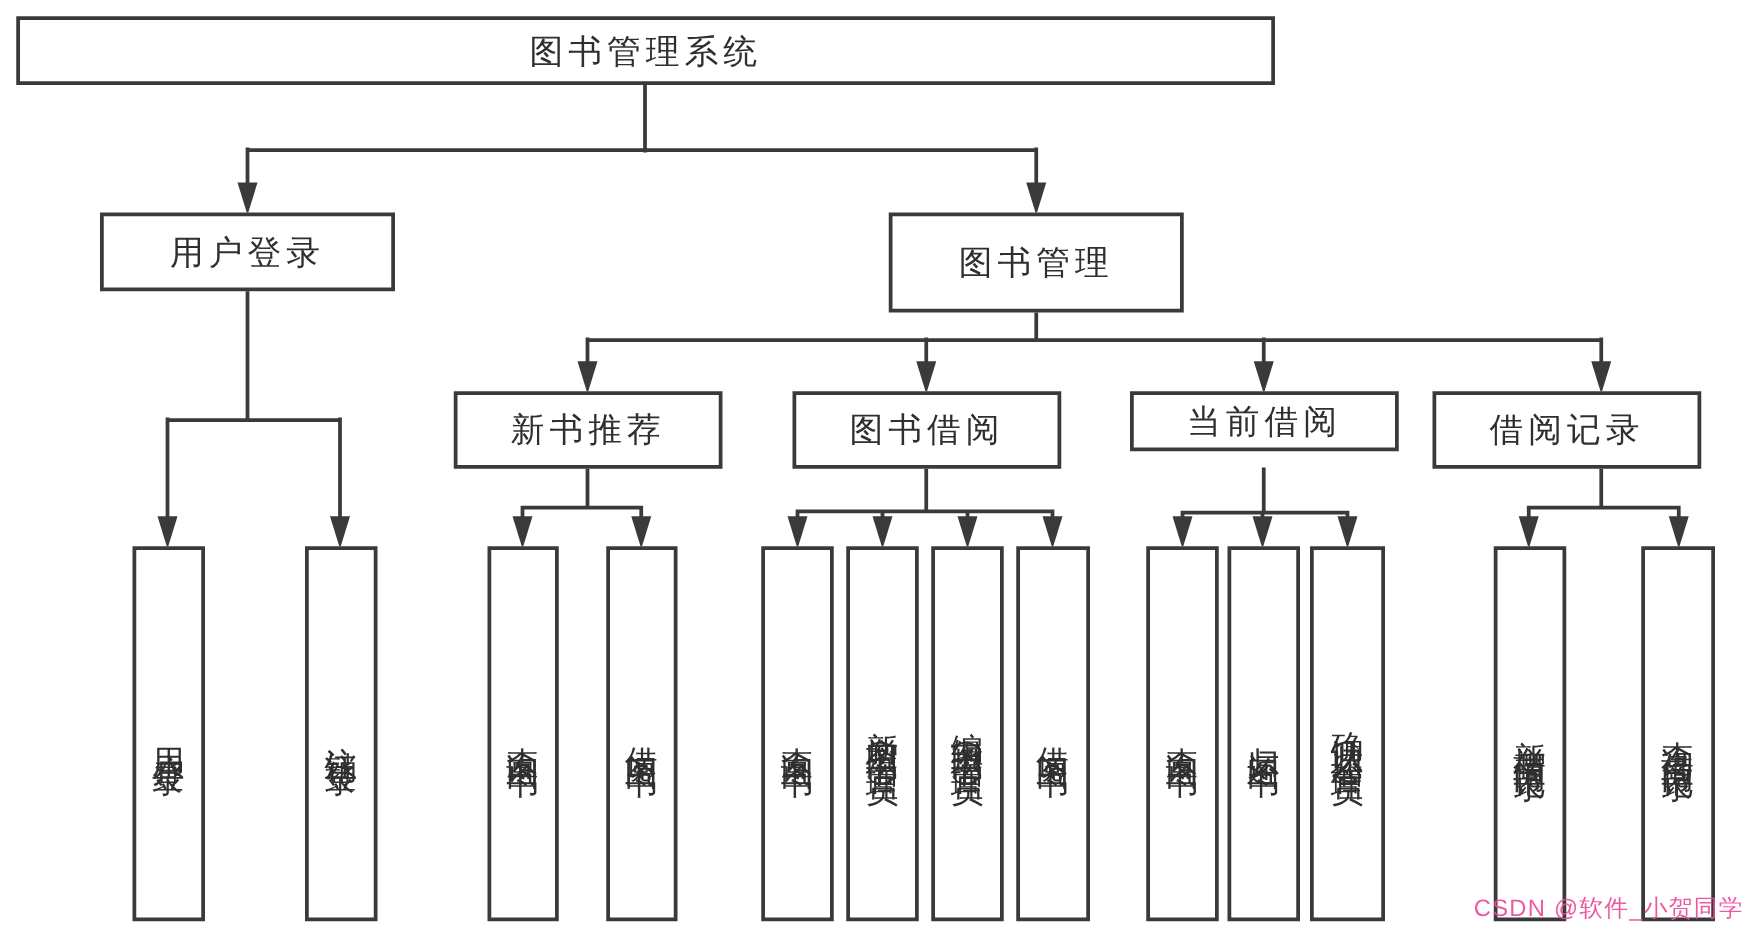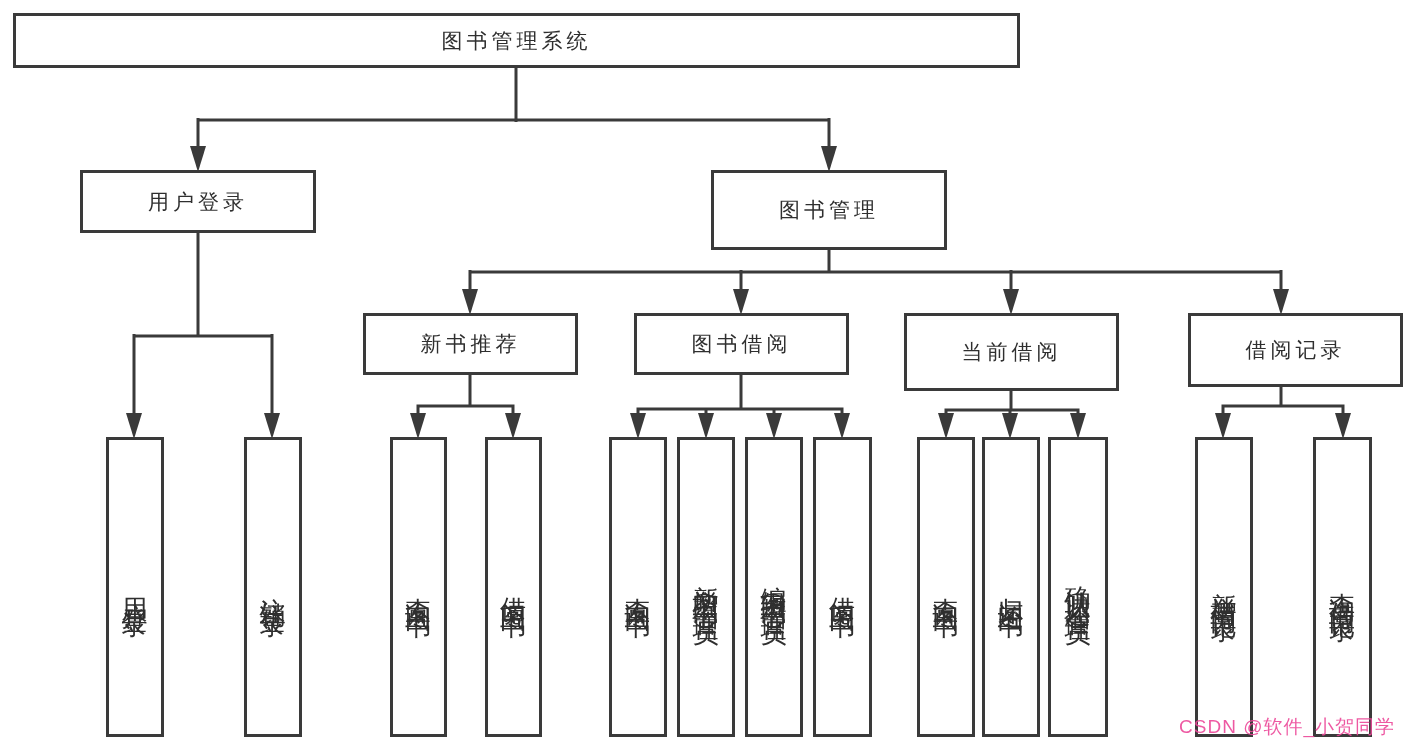--- a/index.html
+++ b/index.html
@@ -15,21 +15,21 @@
   .ln { fill: none; stroke: #3a3a3a; stroke-width: 3; }
   .ah { fill: #3a3a3a; stroke: none; }
   .box {
     position: absolute;
     box-sizing: border-box;
     background: #ffffff;
     border: 3px solid #3a3a3a;
     display: flex;
     align-items: center;
     justify-content: center;
-    font-size: 21px;
+    font-size: 27px;
     letter-spacing: 4px;
     color: #2f2f2f;
     white-space: nowrap;
   }
   .vbox {
     position: absolute;
     box-sizing: border-box;
     background: #ffffff;
     border: 3px solid #3a3a3a;
     display: flex;
@@ -129,24 +129,24 @@
   <div class="box" style="left:711px;top:170px;width:236px;height:80px">
     <span>图书管理</span>
   </div>
 
   <div class="box" style="left:634px;top:313px;width:215px;height:62px">
     <span>图书借阅</span>
   </div>
   <div class="box" style="left:363px;top:313px;width:215px;height:62px">
     <span>新书推荐</span>
   </div>
-  <div class="box" style="left:904px;top:313px;width:215px;height:78px">
+  <div class="box" style="left:904px;top:313px;width:215px;height:48px">
     <span>当前借阅</span>
   </div>
-  <div class="box" style="left:1188px;top:313px;width:215px;height:74px">
+  <div class="box" style="left:1146px;top:313px;width:215px;height:62px">
     <span>借阅记录</span>
   </div>
 
   <div class="vbox" style="left:106px;top:437px;width:58px;height:300px">
     <span class="vtext">用户登录</span>
   </div>
   <div class="vbox" style="left:244px;top:437px;width:58px;height:300px">
     <span class="vtext">注销登录</span>
   </div>
 

